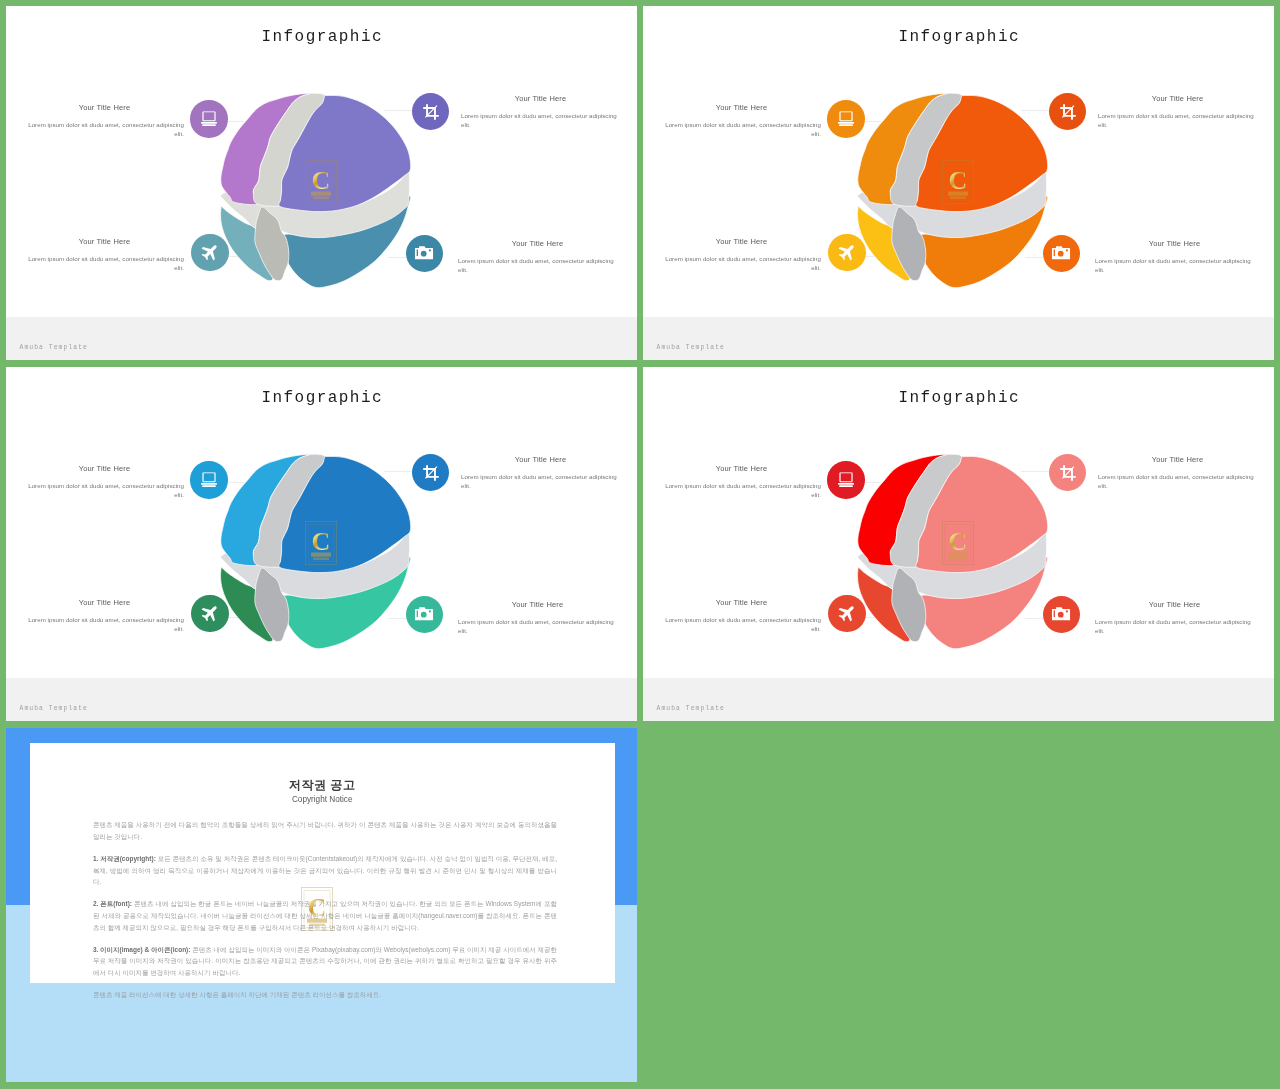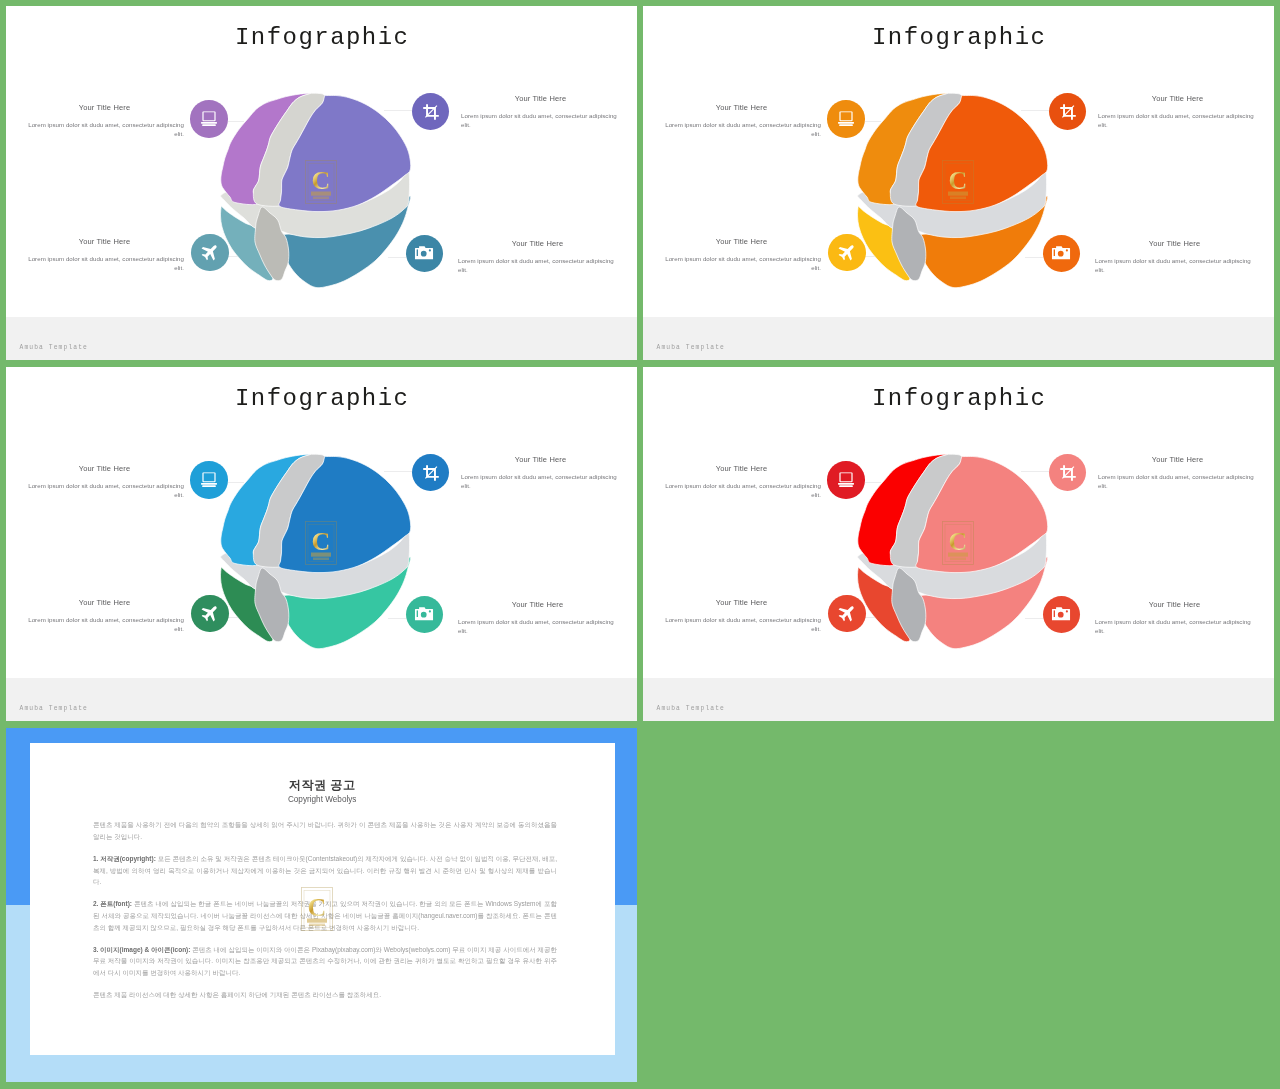--- a/index.html
+++ b/index.html
@@ -1,37 +1,37 @@
 <!DOCTYPE html>
 <html><head>
 <meta charset="utf-8">
 <style>
   html,body{margin:0;padding:0;}
   body{width:1280px;height:1089px;background:#74b96b;overflow:hidden;
        font-family:"Liberation Sans",sans-serif;}
   .slide{position:absolute;background:#fff;overflow:hidden;}
   .title{position:absolute;left:0;right:0;top:21.5px;text-align:center;
-         font-family:"Liberation Mono",monospace;font-size:24px;color:#1d1d1b;letter-spacing:1.45px;
+         font-family:"Liberation Mono",monospace;font-size:16px;color:#1d1d1b;letter-spacing:1.45px;
          line-height:19px;text-indent:1.45px;}
   .footer{position:absolute;left:0;right:0;bottom:0;height:43.2px;background:#f1f1f1;}
   .footer span{position:absolute;left:13.6px;top:27px;font-family:"Liberation Mono",monospace;
         font-size:6.3px;color:#a0a0a0;letter-spacing:1.1px;}
   .stage{position:absolute;left:0;top:0;width:631px;height:313px;}
   .sph{position:absolute;left:208px;top:86px;width:197px;height:196px;}
   .lbl{position:absolute;width:159px;font-size:0;}
   .lbl .t{font-size:7.5px;color:#5a5a5c;line-height:7px;display:block;letter-spacing:.15px;text-align:center;}
   .lbl .b{font-size:6.15px;color:#76767a;line-height:9.3px;display:block;margin-top:9px;letter-spacing:.04px;}
   .lbl.r{text-align:right;}
   .ico{position:absolute;width:37.6px;height:37.6px;border-radius:50%;}
   .ico svg{position:absolute;left:50%;top:50%;transform:translate(-50%,-50%);display:block;}
   .conn{position:absolute;background:#ececed;height:1px;}
   
   #s5{background:#4a9af5;}
   #s5 .bandlow{position:absolute;left:0;right:0;top:176.5px;bottom:0;background:#b4ddf8;}
-  #s5 .doc{position:absolute;left:23.7px;top:14.8px;width:585px;height:312px;background:#fff;}
+  #s5 .doc{position:absolute;left:23.7px;top:14.8px;width:585px;height:240px;background:#fff;}
   #s5 .doc .h1{text-align:center;font-size:12.2px;font-weight:bold;color:#3c3c3c;margin:36.5px 0 0 0;
                line-height:13px;letter-spacing:.4px;}
   #s5 .doc .h2{text-align:center;font-size:8.2px;color:#59595b;margin:3px 0 0 0;line-height:9px;}
   #s5 .doc .body{margin:15px 57.7px 0 63.2px;font-size:6.5px;color:#9b9b9b;line-height:11.8px;text-align:justify;}
   #s5 .doc .body p{margin:0 0 10px 0;}
   #s5 .doc .body b{color:#6d6d6d;font-weight:bold;}
   #s5 .wm{position:absolute;}
 </style>
 </head>
 <body>
@@ -370,21 +370,21 @@
         </div>
     </div>
     <div class="footer">
         <span>Amuba Template</span>
       </div>
   </div>
     <div class="slide" id="s5" style="left:6px;top:728px;width:631px;height:354px">
   <div class="bandlow"></div>
   <div class="doc">
     <div class="h1">저작권 공고</div>
-    <div class="h2">Copyright Webolys</div>
+    <div class="h2">Copyright Notice</div>
     <div class="body">
       <p>콘텐츠 제품을 사용하기 전에 다음의 협약의 조항들을 상세히 읽어 주시기 바랍니다. 귀하가 이 콘텐츠 제품을 사용하는 것은 사용자 계약의 보증에 동의하셨음을 알리는 것입니다.</p>
       <p><b>1. 저작권(copyright):</b><span> 모든 콘텐츠의 소유 및 저작권은 콘텐츠 테이크아웃(Contentstakeout)의 제작자에게 있습니다. 사전 승낙 없이 임법적 이용, 무단전재, 배포, 복제, 방법에 의하여 영리 목적으로 이용하거나 제삼자에게 이용하는 것은 금지되어 있습니다. 이러한 규정 행위 발견 시 준하면 민사 및 형사상의 제재를 받습니다.</span></p>
       <p><b>2. 폰트(font):</b><span> 콘텐츠 내에 삽입되는 한글 폰트는 네이버 나눔글꼴의 저작권을 가지고 있으며 저작권이 있습니다. 한글 외의 모든 폰트는 Windows System에 포함된 서체와 공용으로 제작되었습니다. 네이버 나눔글꼴 라이선스에 대한 상세한 사항은 네이버 나눔글꼴 홈페이지(hangeul.naver.com)를 참조하세요. 폰트는 콘텐츠의 함께 제공되지 않으므로, 필요하실 경우 해당 폰트를 구입하셔서 다른 폰트로 변경하여 사용하시기 바랍니다.</span></p>
       <p><b>3. 이미지(image) &amp; 아이콘(icon):</b><span> 콘텐츠 내에 삽입되는 이미지와 아이콘은 Pixabay(pixabay.com)와 Webolys(webolys.com) 무료 이미지 제공 사이트에서 제공한 무료 저작물 이미지와 저작권이 있습니다. 이미지는 참조용만 제공되고 콘텐츠의 수정하거나, 이에 관한 권리는 귀하가 별도로 확인하고 필요할 경우 유사한 위주에서 다시 이미지를 변경하여 사용하시기 바랍니다.</span></p>
       <p>콘텐츠 제품 라이선스에 대한 상세한 사항은 홈페이지 하단에 기재된 콘텐츠 라이선스를 참조하세요.</p>
     </div>
   </div>
   <svg class="wm" width="32" height="44" viewBox="0 0 32 44" style="position:absolute;left:295px;top:159px">
     <defs>

